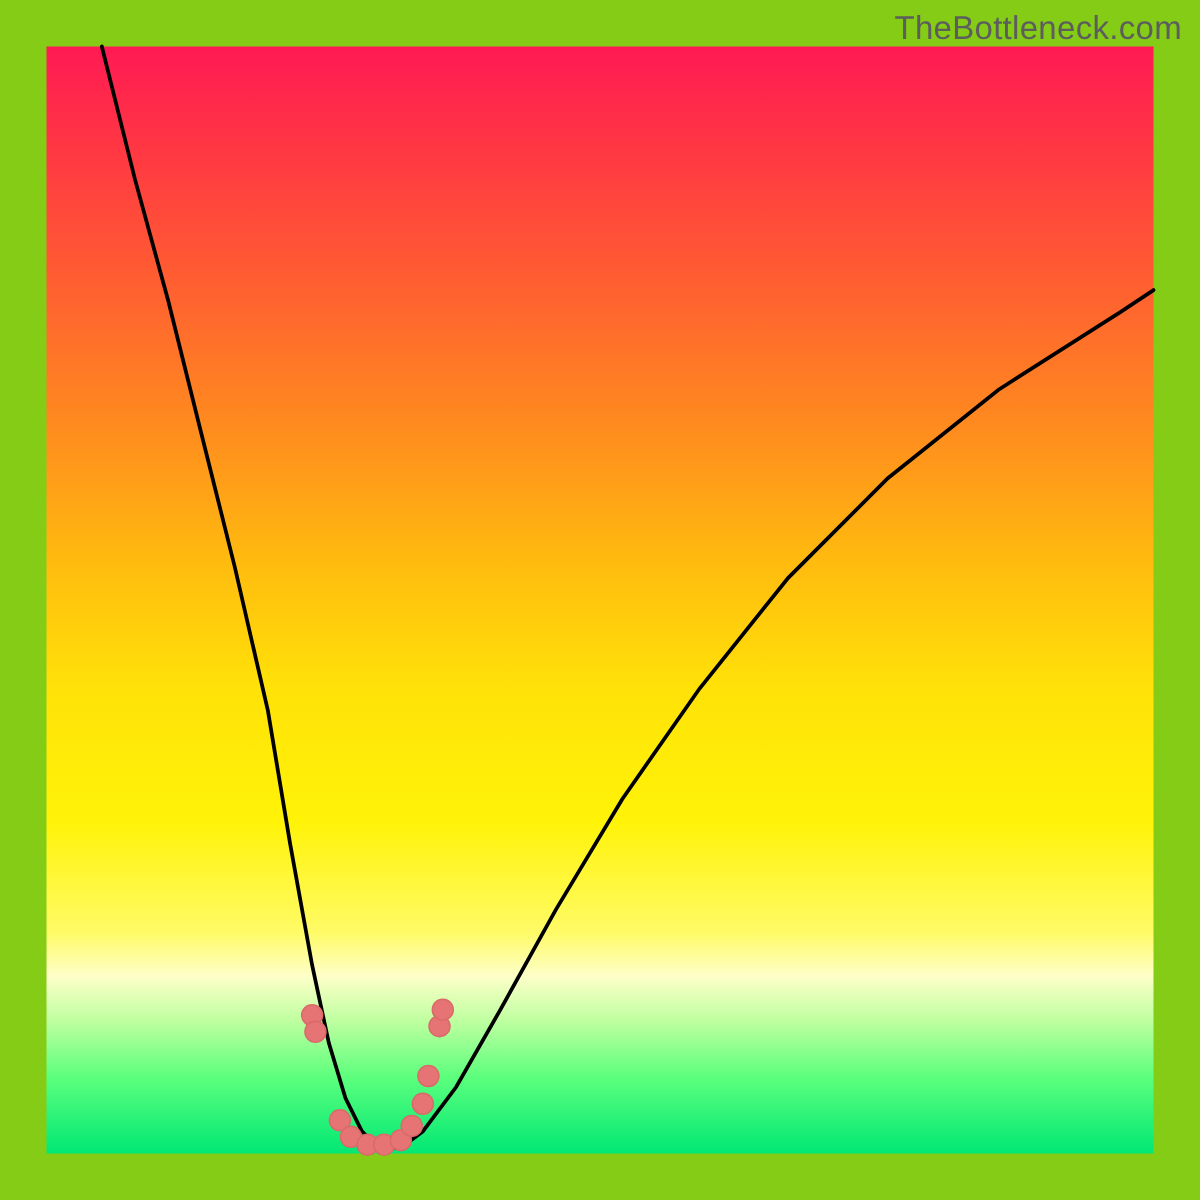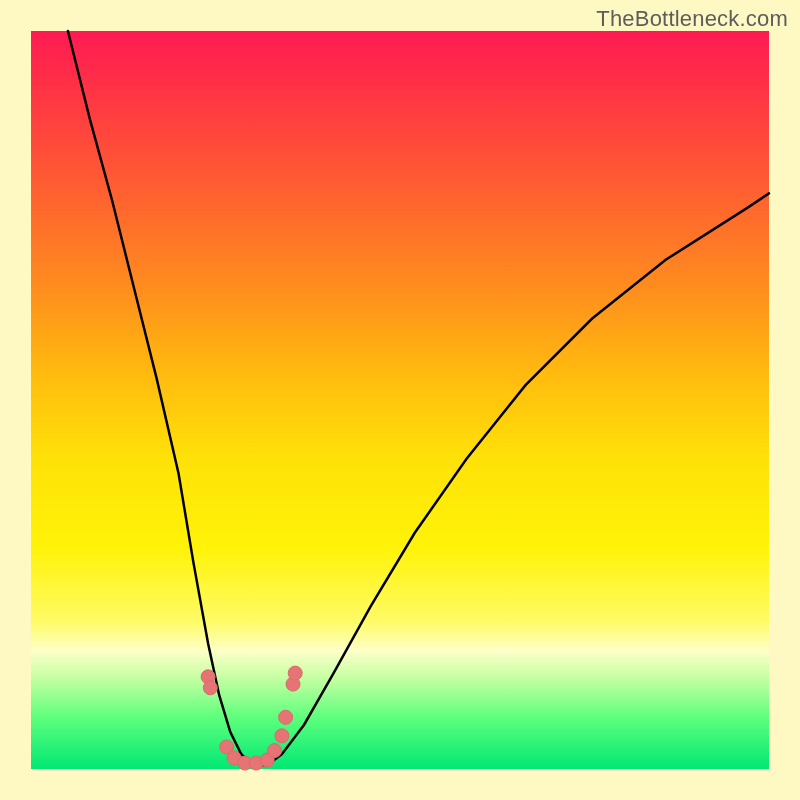--- a/index.html
+++ b/index.html
@@ -10,21 +10,21 @@
     overflow: hidden;
     background: #000000;
     font-family: Arial, Helvetica, sans-serif;
   }
   .frame {
     position: absolute;
     top: 0;
     left: 0;
     width: 800px;
     height: 800px;
-    background: #fef9c3;
+    background: #84cc16;
   }
   .plot-area {
     position: absolute;
     top: 31px;
     left: 31px;
     width: 738px;
     height: 738px;
     
     background: linear-gradient(
       to bottom,

